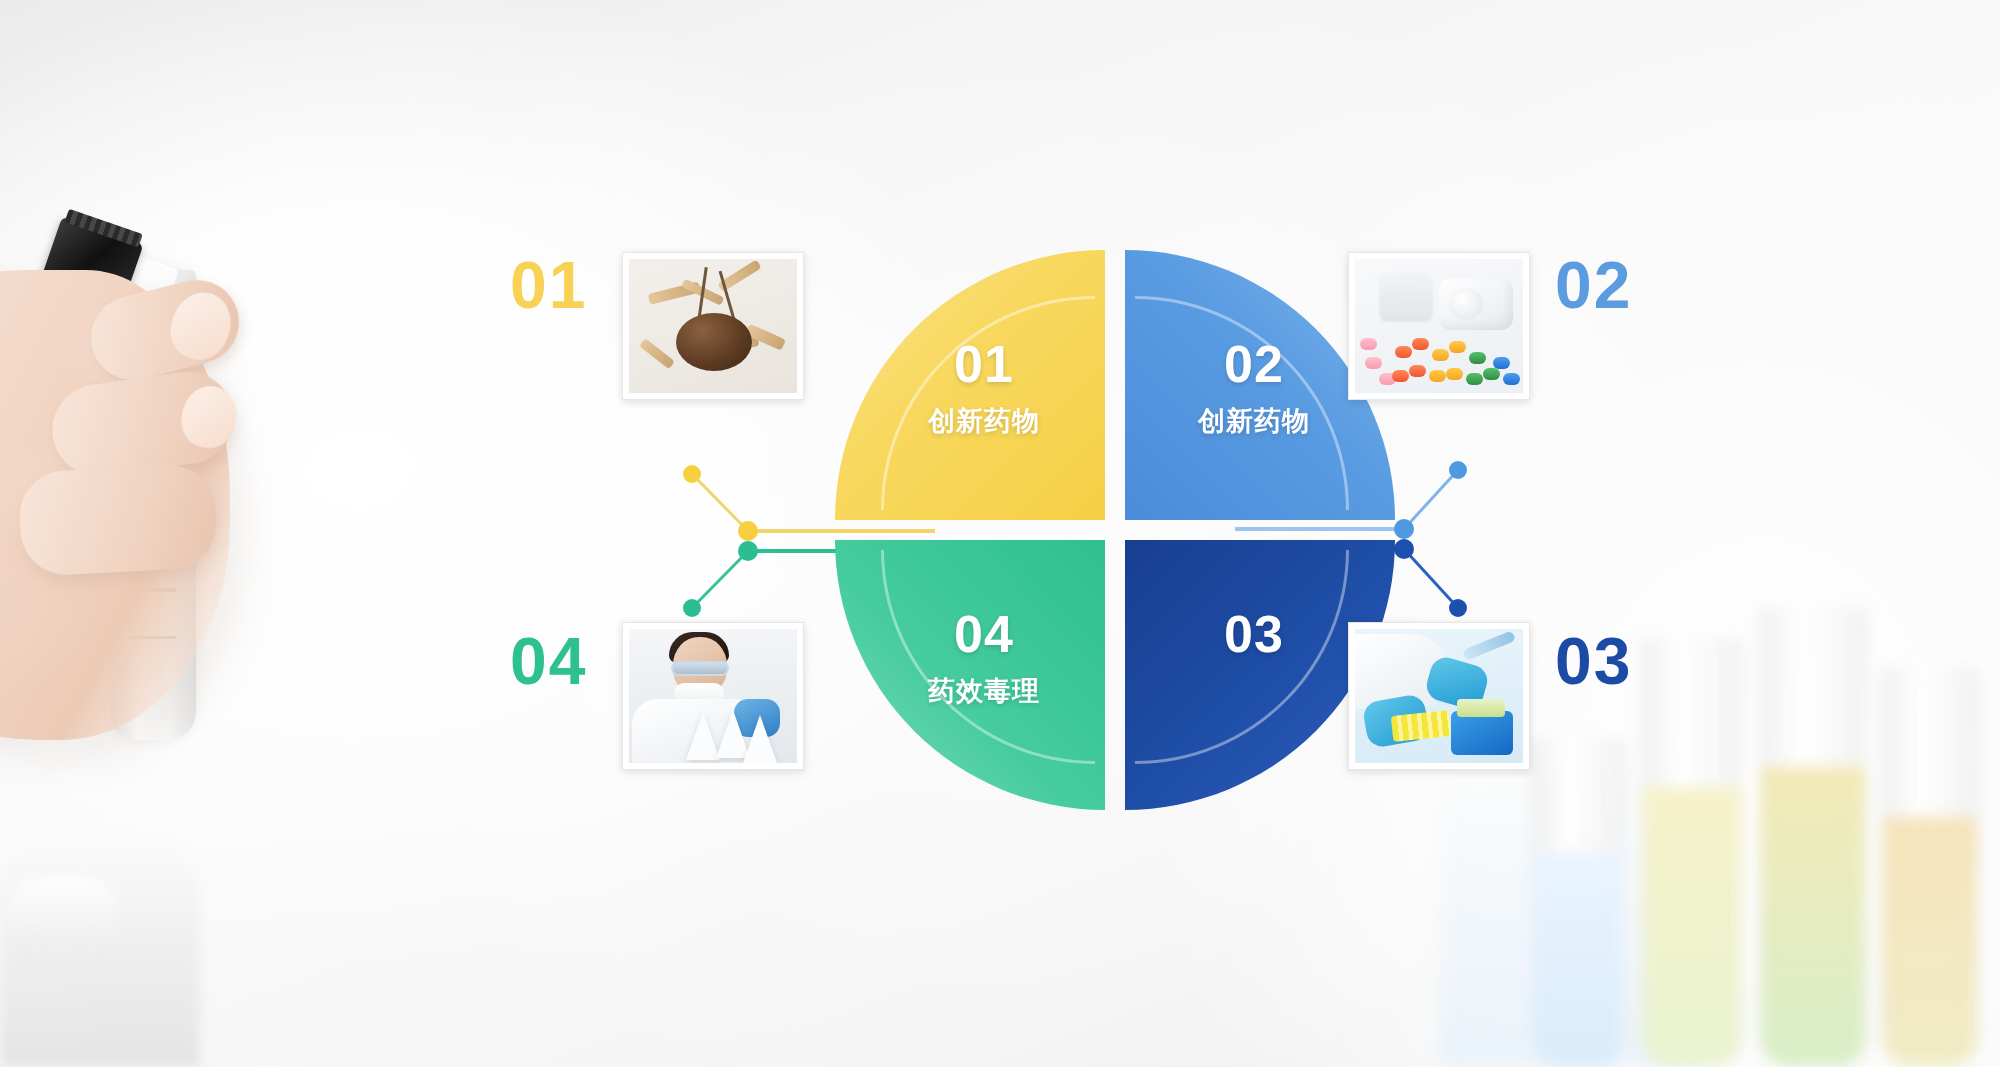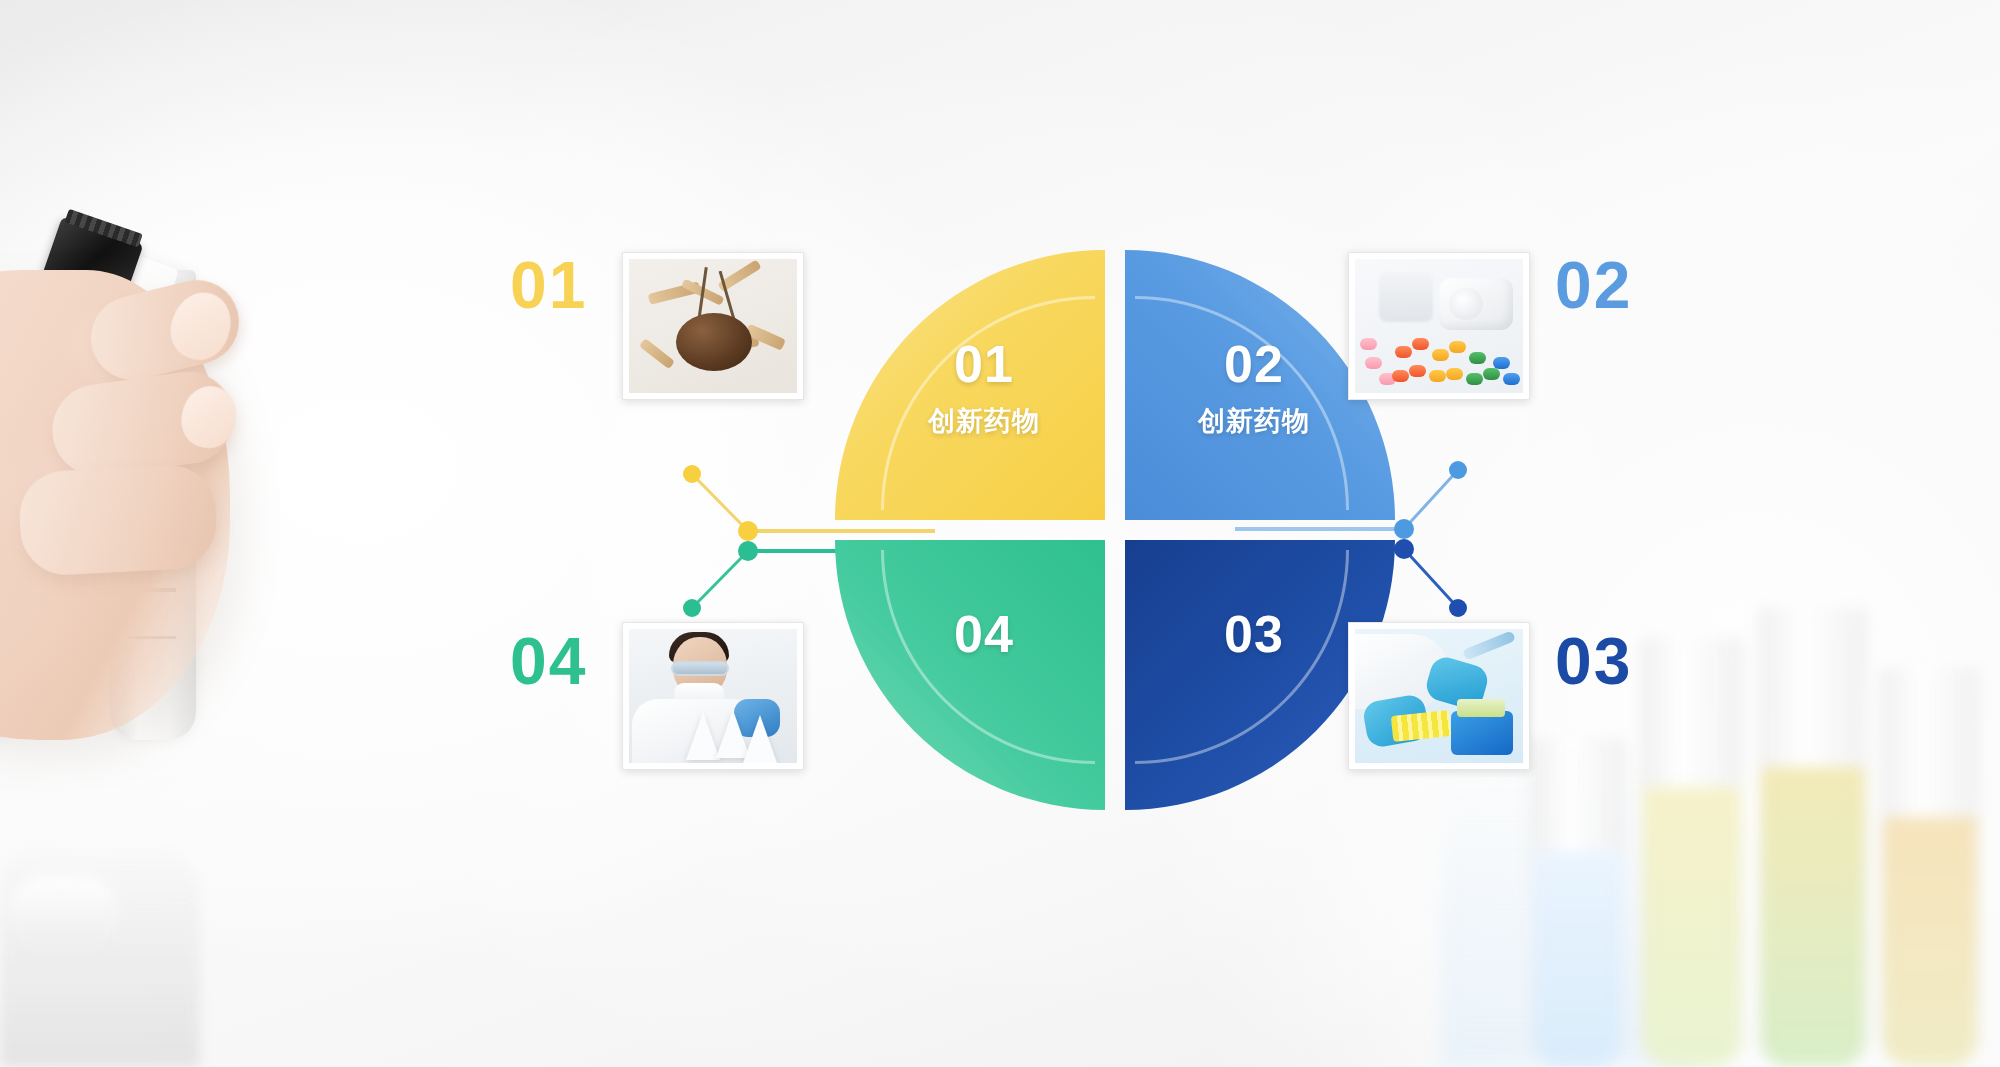--- a/index.html
+++ b/index.html
@@ -288,20 +288,21 @@
       <div class="qtext">
         <div class="qnum">03</div>
       </div>
     </div>
 
     <div class="quad q4">
       <div class="inner"></div>
       <div class="edge"></div>
       <div class="qtext">
         <div class="qnum">04</div>
+        <div class="qlab">药效毒理</div>
       </div>
     </div>
   </div>
 
   <div class="thumb t01">
     <div class="pic pic-herb">
       <s class="r1"></s>
         <s class="r2"></s>
         <s class="r3"></s>
         <s class="r4"></s>

